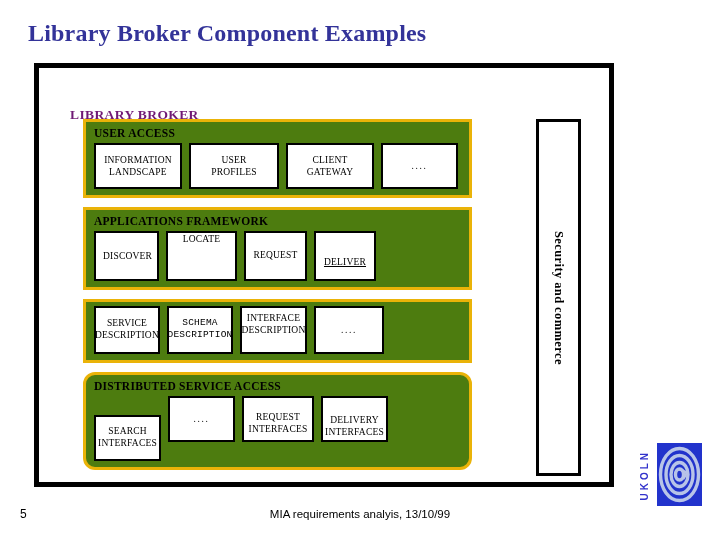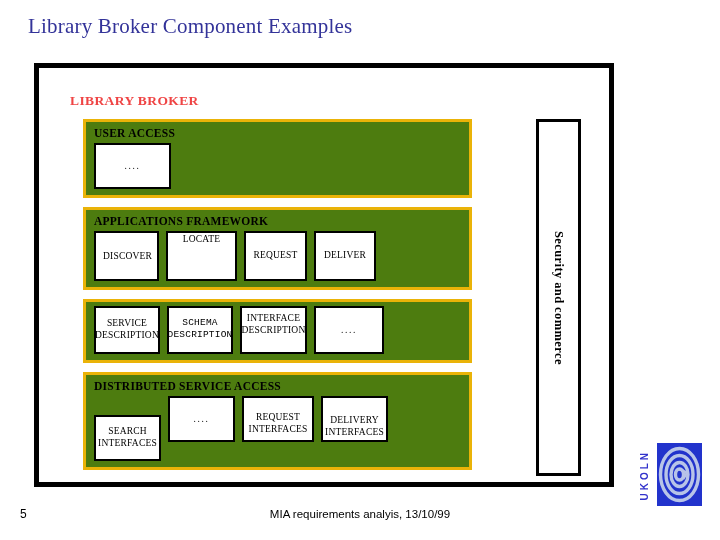--- a/index.html
+++ b/index.html
@@ -12,69 +12,69 @@
     background: #ffffff;
     font-family: "Liberation Serif", "DejaVu Serif", serif;
     overflow: hidden;
     position: relative;
   }
 
   
   #slide-title {
     position: absolute;
     left: 28px;
-    top: 14px;
+    top: 20px;
     font-family: "Liberation Serif", "DejaVu Serif", serif;
-    font-size: 21px;
-    font-weight: normal;
+    font-size: 24px;
+    font-weight: bold;
     color: #333399;
     letter-spacing: 0.2px;
     white-space: nowrap;
   }
 
   
   #diagram-frame {
     position: absolute;
     left: 34px;
     top: 63px;
     width: 580px;
     height: 424px;
     border: 5px solid #000000;
     box-sizing: border-box;
     background: #ffffff;
   }
 
   #library-broker-label {
     position: absolute;
     left: 31px;
-    top: 25px;
+    top: 39px;
     font-size: 13.5px;
     font-weight: bold;
     letter-spacing: 0.4px;
-    color: #ef4444;
+    color: #701a75;
     white-space: nowrap;
   }
 
   
   #layer-stack {
     position: absolute;
     left: 44px;
     top: 51px;
     width: 389px;
   }
 
   .layer-row {
     border: 3px solid #eab308;
     box-sizing: border-box;
     background: #4d7c0f;
     padding: 4px 6px 6px 6px;
     margin-bottom: 9px;
     position: relative;
   }
-  .layer-row:last-child { margin-bottom: 0; }
+  .layer-row:last-child { margin-bottom: 0; border-radius: 12px; }
 
   .layer-title {
     font-size: 11.5px;
     font-weight: bold;
     letter-spacing: 0.25px;
     color: #000000;
     margin: 1px 0 4px 2px;
     white-space: nowrap;
   }
 
@@ -108,21 +108,21 @@
   #row-user-access .b0 { width: 88px; }
   #row-user-access .b1 { width: 90px; }
   #row-user-access .b2 { width: 88px; }
   #row-user-access .b3 { width: 77px; }
 
   
   #row-applications-framework .component-box { height: 50px; }
   #row-applications-framework .b0 { width: 65px; justify-content: flex-start; padding-left: 7px; }
   #row-applications-framework .b1 { width: 71px; align-items: flex-start; padding-top: 0; }
   #row-applications-framework .b2 { width: 63px; align-items: flex-start; padding-top: 16px; }
-  #row-applications-framework .b3 { width: 62px; align-items: flex-start; padding-top: 16px; }
+  #row-applications-framework .b3 { width: 62px; align-items: flex-start; padding-top: 23px; text-decoration: underline; }
 
   
   #row-service-description .component-box { height: 48px; }
   #row-service-description .b0 { width: 66px; align-items: flex-start; padding-top: 9px; }
   #row-service-description .b1 { width: 66px; align-items: flex-start; padding-top: 9px; font-family: Liberation Mono, monospace; }
   #row-service-description .b2 { width: 67px; align-items: flex-start; padding-top: 4px; }
   #row-service-description .b3 { width: 70px; }
 
   
   #row-distributed-service-access .component-box { height: 46px; }
@@ -212,20 +212,26 @@
 
 <div id="diagram-frame">
 
   <div id="library-broker-label">LIBRARY BROKER</div>
 
   <div id="layer-stack">
 
     <div class="layer-row" id="row-user-access">
       <div class="layer-title">USER ACCESS</div>
       <div class="layer-boxes">
+        <div class="component-box b0">INFORMATION
+LANDSCAPE</div>
+        <div class="component-box b1">USER
+PROFILES</div>
+        <div class="component-box b2">CLIENT
+GATEWAY</div>
         <div class="component-box b3 dots-box">....</div>
       </div>
     </div>
 
     <div class="layer-row" id="row-applications-framework">
       <div class="layer-title">APPLICATIONS FRAMEWORK</div>
       <div class="layer-boxes">
         <div class="component-box b0">DISCOVER</div>
         <div class="component-box b1">LOCATE</div>
         <div class="component-box b2">REQUEST</div>

